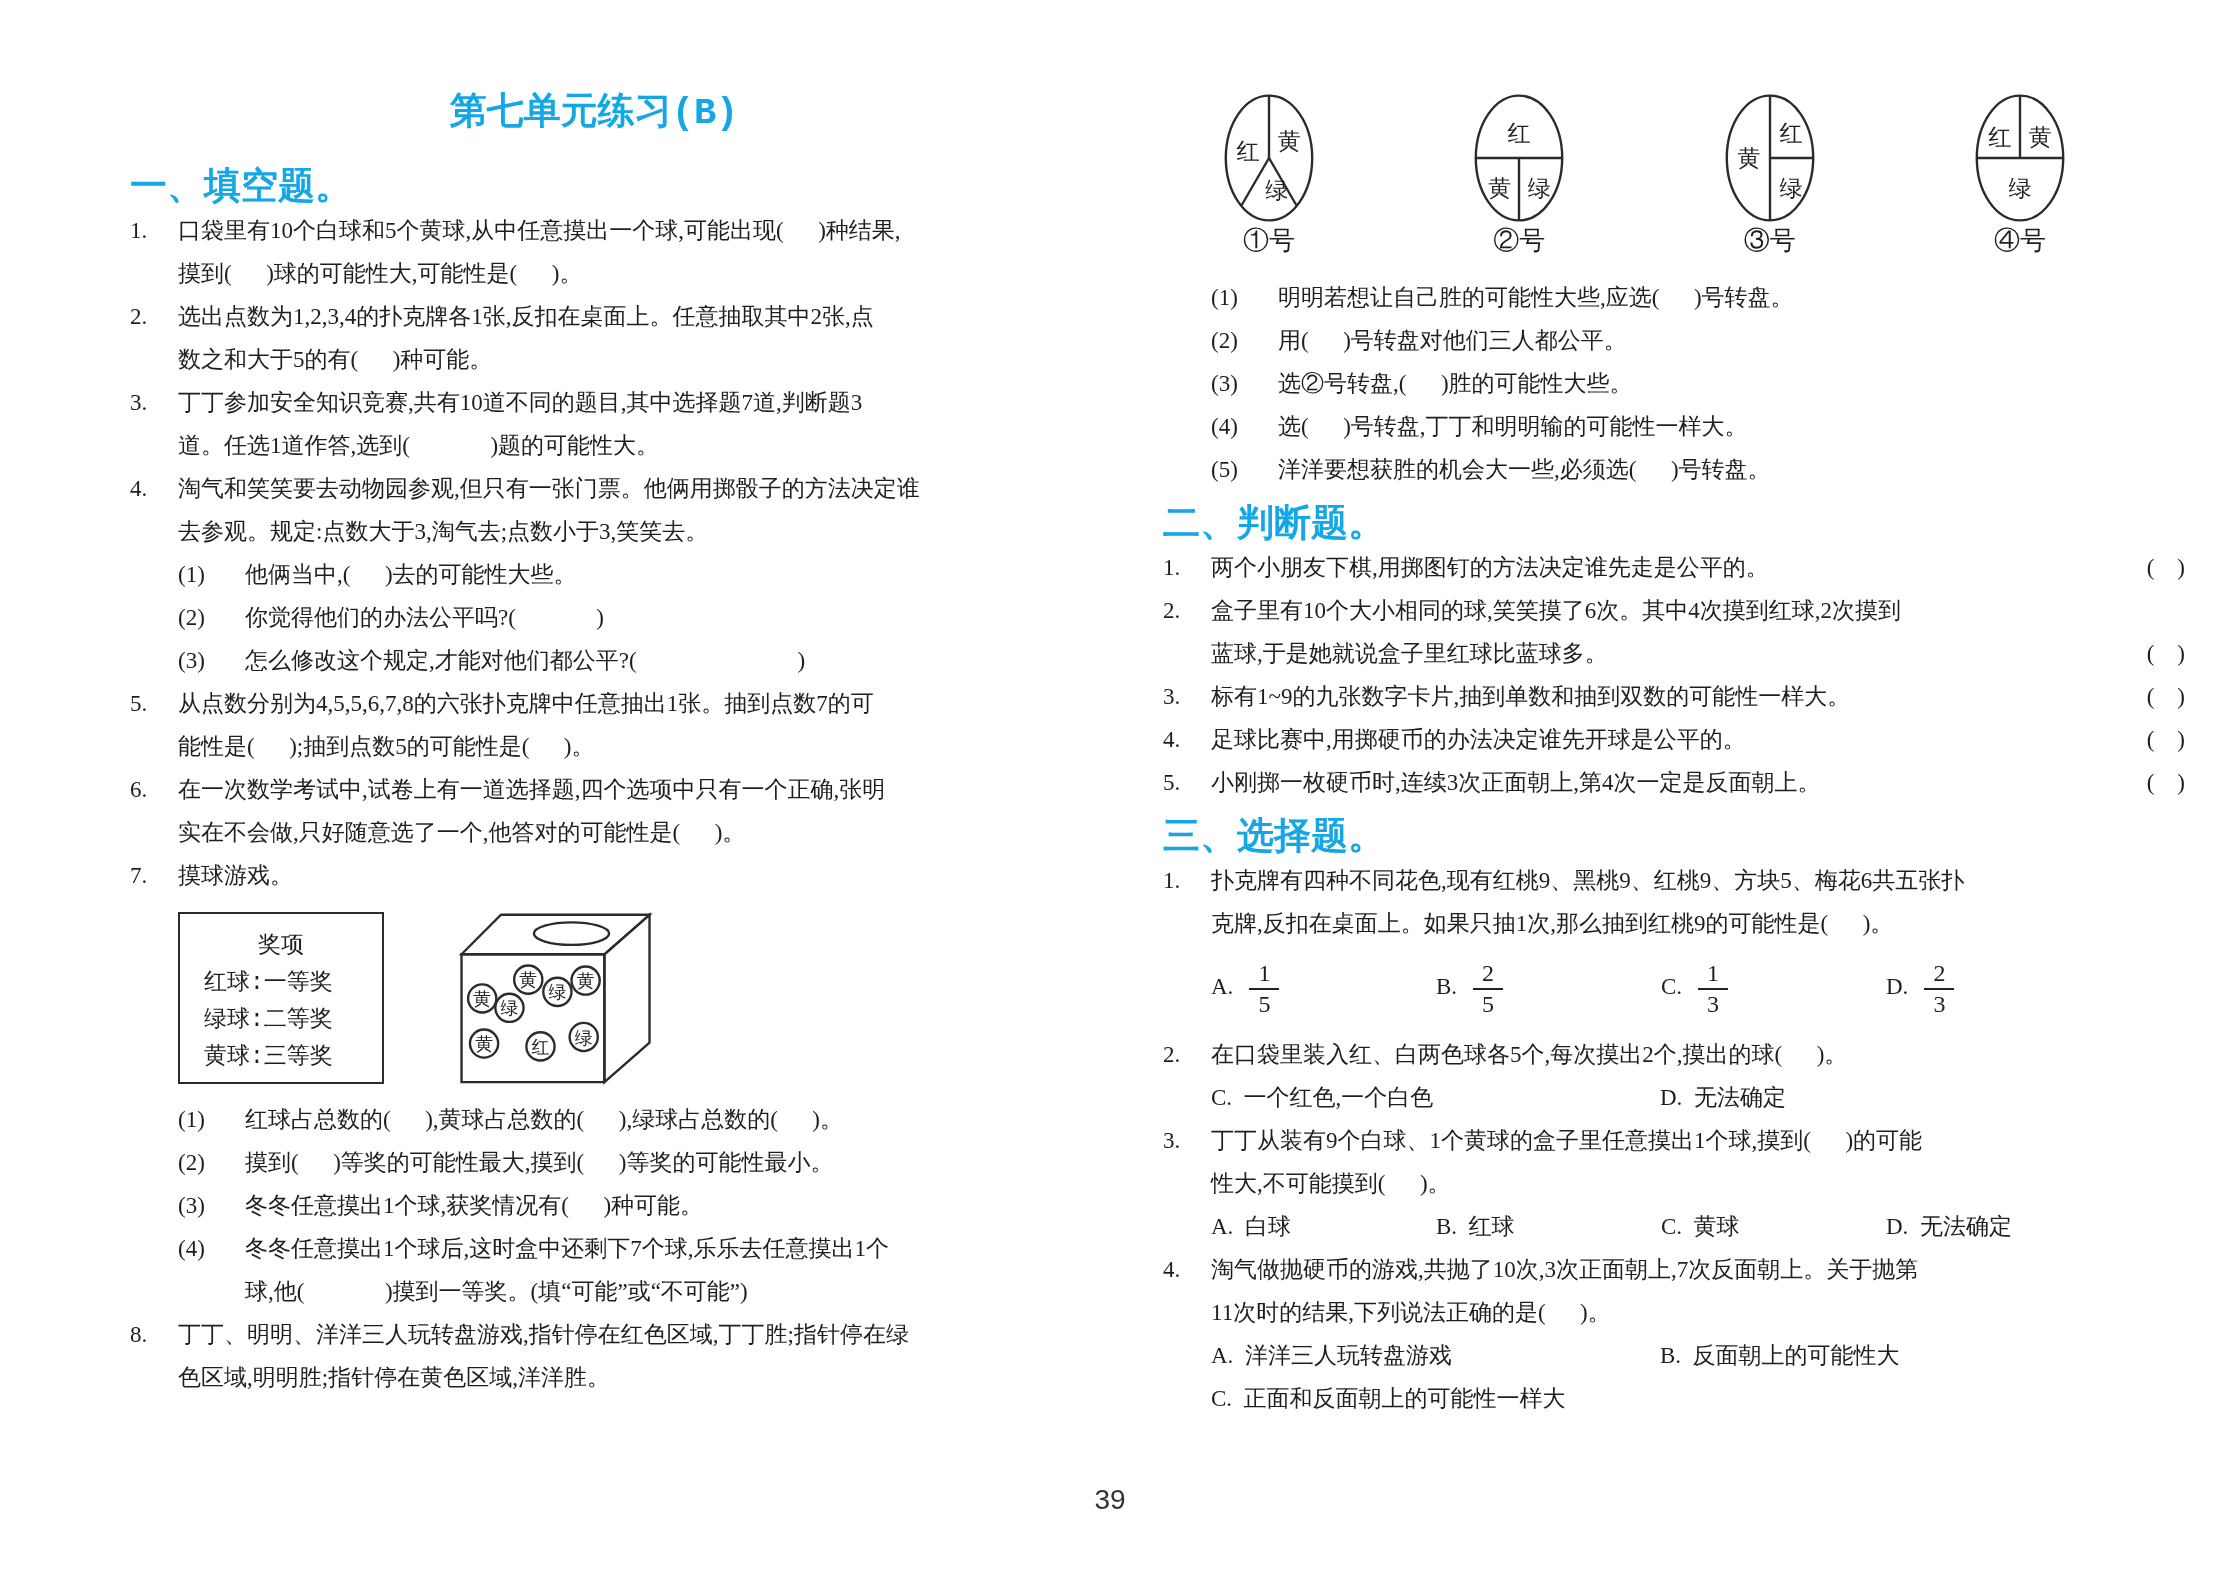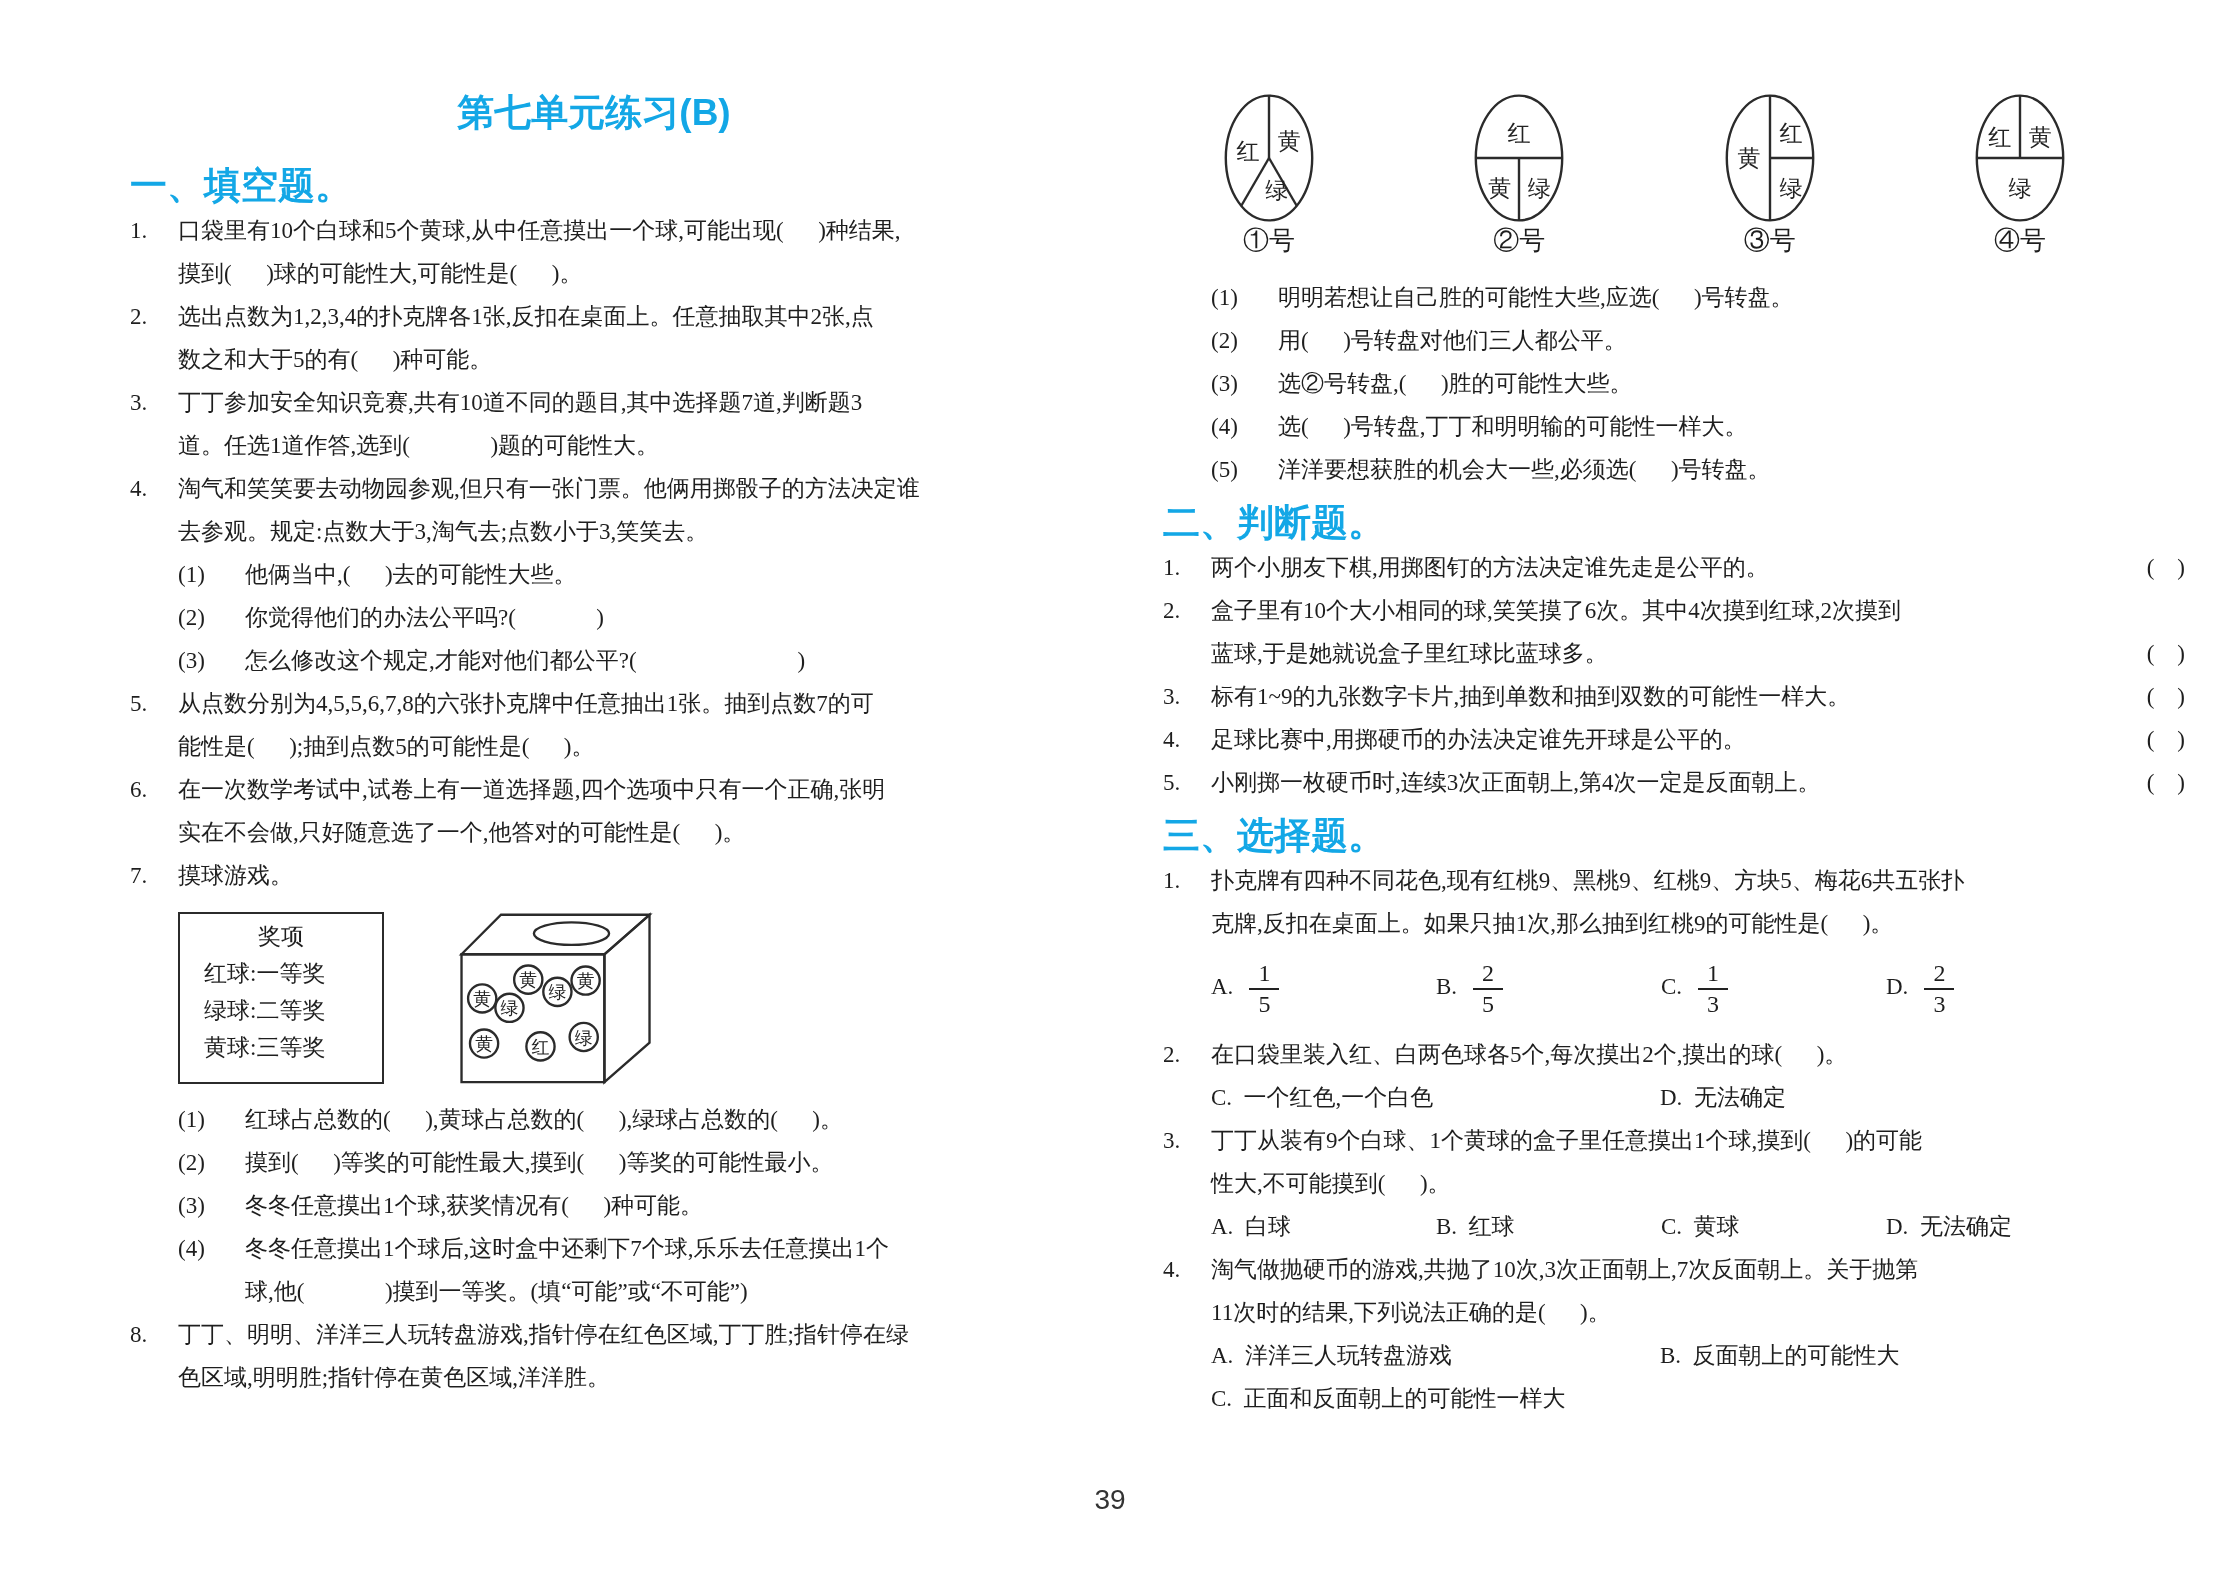--- a/index.html
+++ b/index.html
@@ -3,34 +3,34 @@
 <meta charset="utf-8">
 <style>
   :root{ --accent:#13a7e6; --ink:#1e1e1e; --line:#2b2b2b; }
   html,body{margin:0;padding:0;background:#ffffff;}
   .page{position:relative;width:2220px;height:1571px;background:#fff;overflow:hidden;
         font-family:"Liberation Serif","DejaVu Serif",serif;color:var(--ink);
         font-size:23px;line-height:43px;}
   .col{position:absolute;top:0;}
   .col-left{left:130px;top:88px;width:928px;}
   .col-right{left:1163px;top:86px;width:957px;}
-  .title{text-align:center;color:var(--accent);font-family:Liberation Sans, sans-serif;
+  .title{text-align:center;color:var(--accent);font-family:Liberation Mono, monospace;
          font-weight:bold;font-size:37px;line-height:50px;margin:0 0 24px 0;}
   .sec-heading{color:var(--accent);font-family:"Liberation Sans","DejaVu Sans",sans-serif;
          font-weight:bold;font-size:37px;line-height:47px;margin:0;}
   .item{display:flex;align-items:flex-start;}
   .item .num{flex:0 0 48px;}
   .item .txt{flex:1;white-space:pre-wrap;}
   .sub{margin-left:48px;}
   .sub .num{flex:0 0 67px;}
   .judge{position:relative;padding-right:95px;}
   .judge .paren{position:absolute;right:-65px;bottom:0;white-space:pre;}
   .figure-row{display:flex;align-items:center;gap:70px;margin:10px 0 10px 48px;}
   .prize-box{width:206px;height:172px;border:2px solid var(--line);box-sizing:border-box;
-             padding-top:4px;line-height:37px;}
+             padding-top:14px;line-height:37px;font-family:Liberation Mono, monospace;}
   .prize-title{text-align:center;}
   .prize-line{padding-left:24px;}
   .opts{display:flex;margin-left:48px;}
   .opt4{width:225px;}
   .opt2{width:449px;}
   .opts-frac{display:flex;align-items:center;height:88px;margin-left:48px;}
   .frac{display:inline-flex;flex-direction:column;align-items:center;vertical-align:middle;
         margin-left:16px;line-height:29px;font-size:24px;}
   .fn{border-bottom:2px solid #222;padding:0 9px;}
   .fd{padding:0 9px;}

